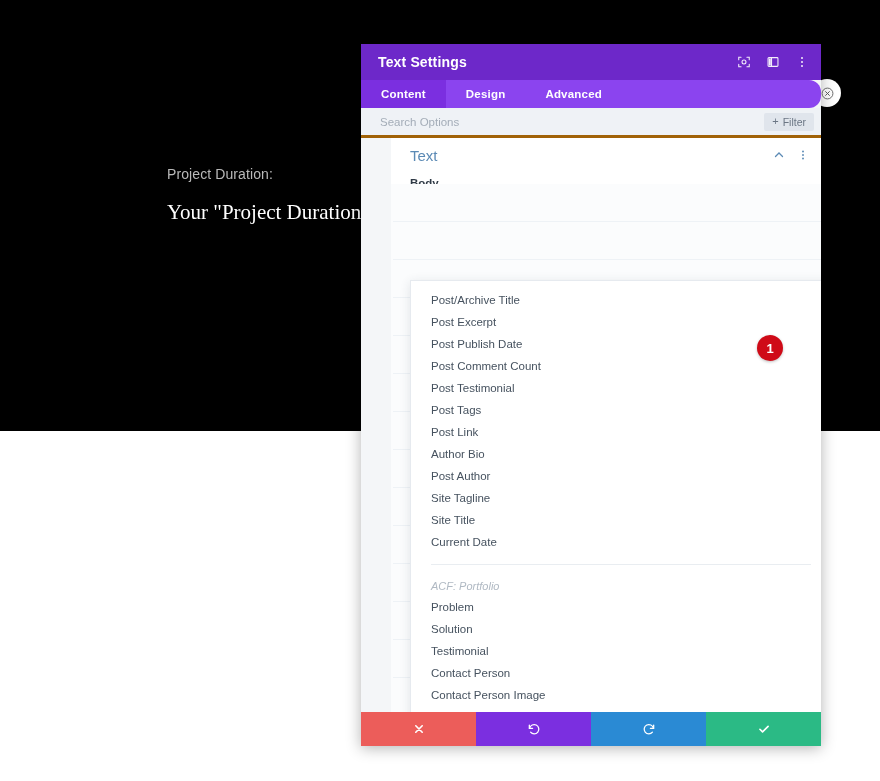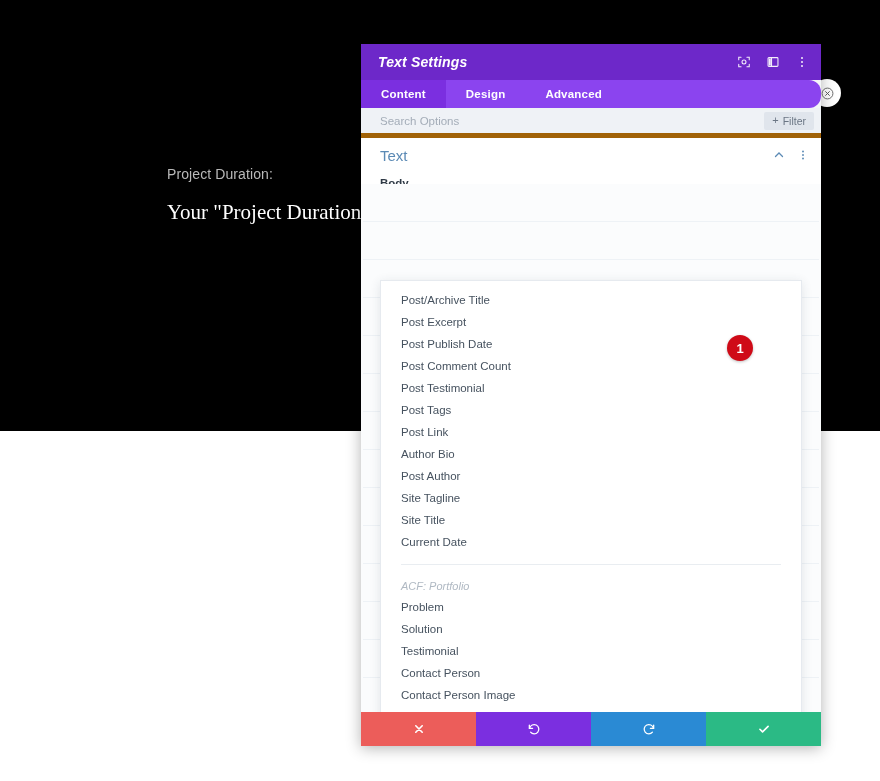--- a/index.html
+++ b/index.html
@@ -69,21 +69,20 @@
     box-shadow: 0 2px 14px rgba(0,0,0,.30);
   }
 
   .modal-header {
     height: 36px;
     background: #6d28c9;
     display: flex;
     align-items: center;
     padding: 0 12px 0 17px;
     flex: 0 0 auto;
-    font-style: italic;
   }
   .modal-title {
     color: #ffffff;
     font-size: 14px;
     font-weight: bold;
     letter-spacing: .15px;
     flex: 1 1 auto;
   }
   .header-icons { display: flex; align-items: center; gap: 14px; }
   .header-icon {
@@ -109,21 +108,21 @@
     font-weight: bold;
     letter-spacing: .2px;
     white-space: nowrap;
   }
   .tab.active { background: #7b2fe0; }
 
   
   .searchbar {
     height: 30px;
     background: #eff2f6;
-    border-bottom: 5px solid #a16207;
+    border-bottom: 3px solid #a16207;
     display: flex;
     align-items: center;
     padding: 0 7px 0 19px;
     flex: 0 0 auto;
   }
   .search-input {
     flex: 1 1 auto;
     border: none;
     background: transparent;
     outline: none;
@@ -141,20 +140,21 @@
     color: #6b7684;
   }
   .filter-plus { font-size: 11px; line-height: 1; }
 
   
   .modal-body {
     flex: 1 1 auto;
     position: relative;
     background: #22c55e;
     overflow: hidden;
+    margin-left: 30px;
   }
 
   .section-head {
     height: 34px;
     display: flex;
     align-items: center;
     padding: 0 12px 0 19px;
     background: #ffffff;
   }
   .section-title {

